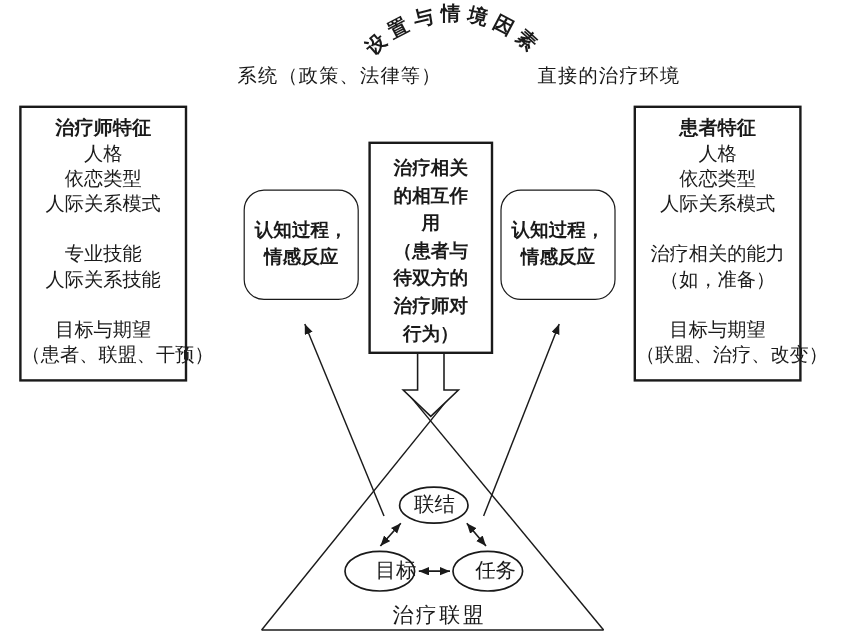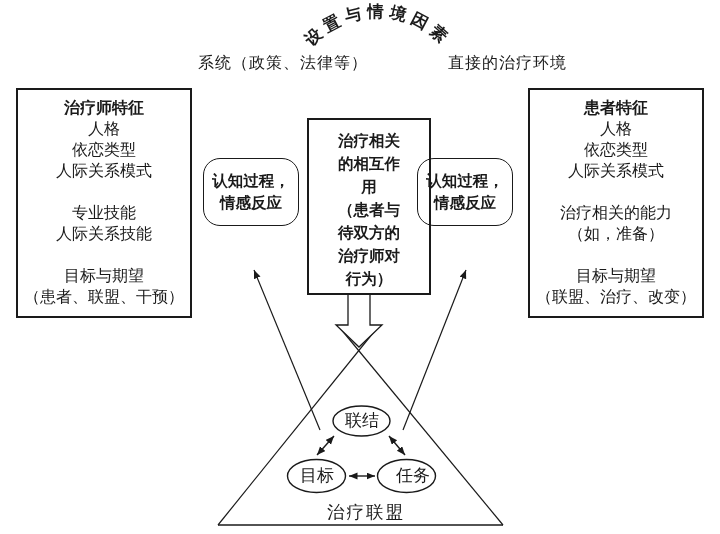--- a/index.html
+++ b/index.html
@@ -5,34 +5,34 @@
   html,body { margin:0; padding:0; background:#fff; }
   .canvas {
     position:relative; width:720px; height:534px; background:#fff;
     font-family:"Liberation Serif","DejaVu Serif",serif;
     color:var(--ink,#1a1a1a); overflow:hidden;
   }
   .canvas svg { position:absolute; left:0; top:0; }
   .abs { position:absolute; }
   .toplabel { top:53px; width:210px; text-align:right; font-size:16px; letter-spacing:1px; }
   .charbox {
-    position:absolute; top:88px; width:176px; height:230px;
+    position:absolute; top:88px; width:140px; height:230px;
     border:2px solid var(--ink,#1a1a1a); box-sizing:border-box;
     text-align:center; padding-top:7px;
   }
   .charbox .ln { height:21px; line-height:21px; font-size:16px; white-space:nowrap; }
   .charbox .title { font-weight:bold; }
   .interactbox {
-    position:absolute; left:307px; top:118px; width:124px; height:177px;
+    position:absolute; left:307px; top:118px; width:104px; height:177px;
     border:2px solid var(--ink,#1a1a1a); box-sizing:border-box;
     text-align:center; padding-top:9px; font-weight:bold;
   }
   .interactbox .ln { height:23px; line-height:23px; font-size:15.5px; white-space:nowrap; }
   .roundbox {
-    position:absolute; top:158px; width:96px; height:68px;
+    position:absolute; top:158px; width:96px; height:92px;
     border:1.5px solid var(--ink,#1a1a1a); border-radius:17px; box-sizing:border-box;
     display:flex; flex-direction:column; justify-content:center;
     text-align:center; font-weight:bold;
   }
   .roundbox .ln { height:22px; line-height:22px; font-size:15.5px; white-space:nowrap; }
   .ellabel { position:absolute; width:60px; text-align:center; font-size:17px; line-height:20px; white-space:nowrap; }
   .alliance-label { position:absolute; left:303px; top:500px; width:126px; text-align:center; font-size:17.5px; letter-spacing:2px; }
 </style>
 </head>
 <body>
@@ -114,18 +114,18 @@
   <div class="roundbox" style="left:203px;">
     <div class="ln">认知过程，</div>
     <div class="ln">情感反应</div>
   </div>
   <div class="roundbox" style="left:417px;">
     <div class="ln">认知过程，</div>
     <div class="ln">情感反应</div>
   </div>
 
   <div class="ellabel" style="left:332px; top:411px;">联结</div>
-  <div class="ellabel" style="left:287px; top:466px;">目标</div>
+  <div class="ellabel" style="left:287px; top:466px;text-align:right;">目标</div>
   <div class="ellabel" style="left:383px; top:466px;">任务</div>
 
   <div class="alliance-label">治疗联盟</div>
 
 </div>
 
 </body></html>

